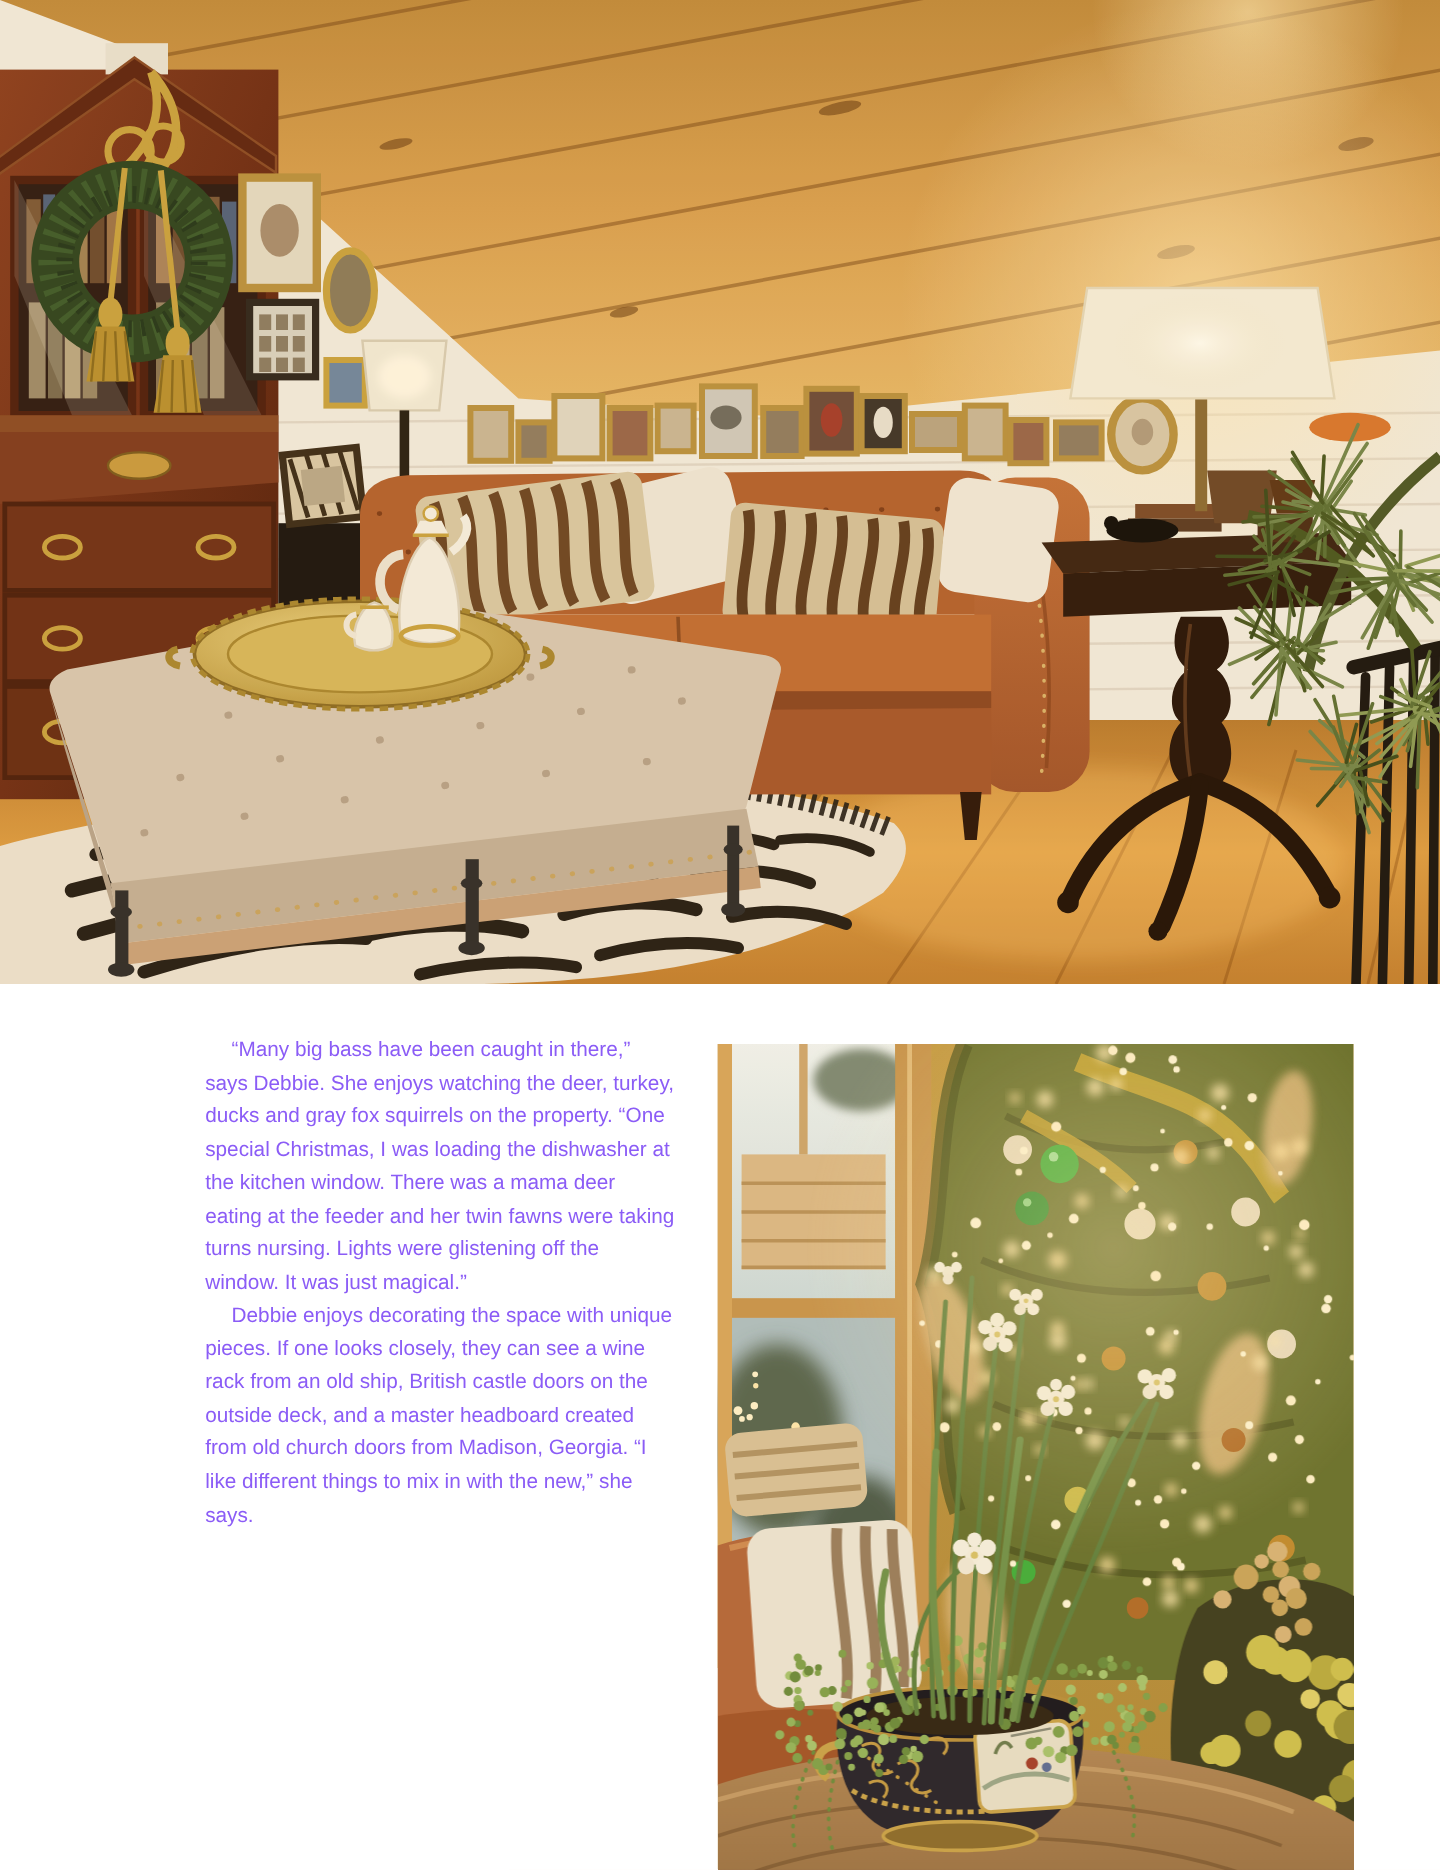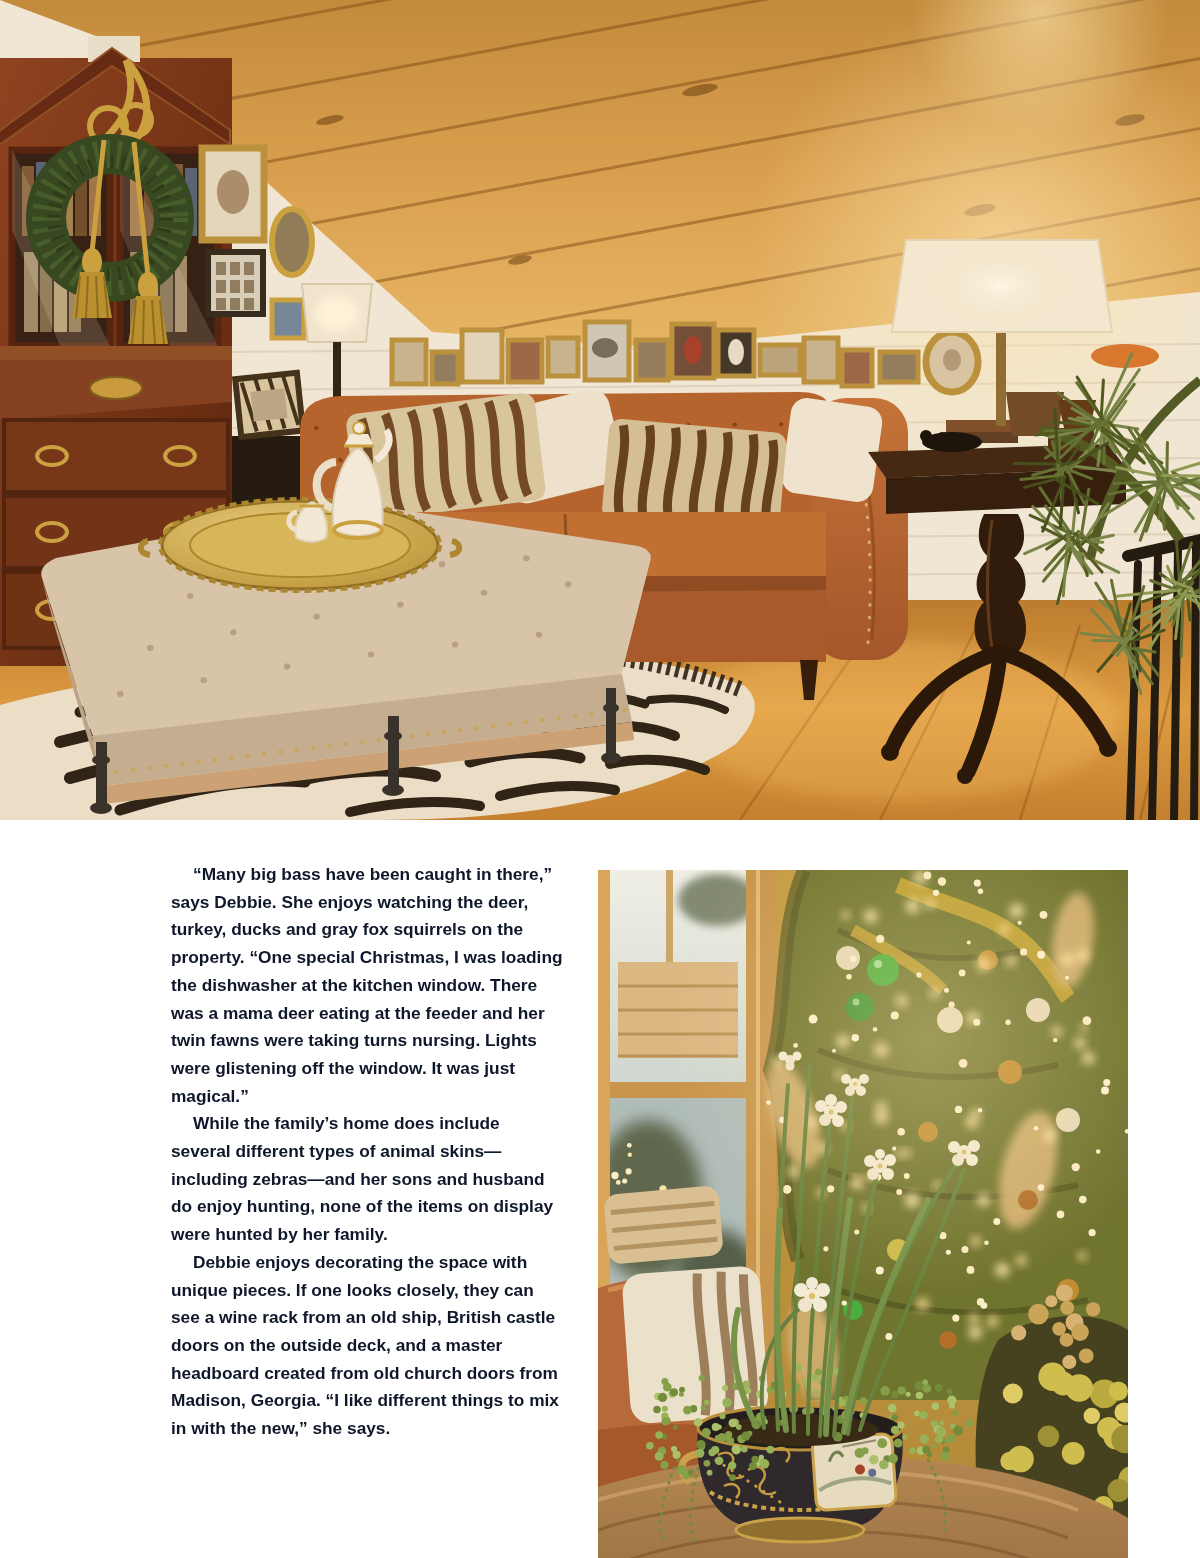--- a/index.html
+++ b/index.html
@@ -1,22 +1,22 @@
 <!DOCTYPE html>
 <html><head>
 <meta charset="utf-8">
 <style>
   html,body{margin:0;padding:0;background:#ffffff;}
   .page{position:relative;width:1200px;height:1558px;background:#ffffff;overflow:hidden;
         font-family:"Liberation Sans","DejaVu Sans",sans-serif;}
   .photo-top{position:absolute;left:0;top:0;width:1200px;height:820px;}
   .photo-bottom{position:absolute;left:598px;top:870px;width:530px;height:688px;}
   .photo-top svg,.photo-bottom svg{display:block;width:100%;height:100%;}
-  .article{position:absolute;left:171px;top:861px;width:392px;color:#0f172a;
-           font-size:17.3px;line-height:27.7px;font-weight:700;}
+  .article{position:absolute;left:171px;top:861px;width:392px;color:#8b5cf6;
+           font-size:17.3px;line-height:27.7px;font-weight:400;}
   .article p{margin:0;text-indent:22px;}
 </style>
 </head>
 <body>
 
 <div class="page">
 
   <div class="photo-top">
   <svg viewBox="0 0 1200 820" preserveAspectRatio="none">
     <defs>
@@ -556,21 +556,20 @@
         <path d="M-12,-12 L12,-12" stroke="#c9a23f" stroke-width="3"></path>
       </g>
     </g>
 
     <rect x="0" y="0" width="1200" height="820" fill="rgba(230,150,60,0.07)"></rect>
   </svg>
   </div>
 
   <div class="article">
     <p>“Many big bass have been caught in there,” says Debbie. She enjoys watching the deer, turkey, ducks and gray fox squirrels on the property. “One special Christmas, I was loading the dishwasher at the kitchen window. There was a mama deer eating at the feeder and her twin fawns were taking turns nursing. Lights were glistening off the window. It was just magical.”</p>
-    <p>While the family’s home does include several different types of animal skins—including zebras—and her sons and husband do enjoy hunting, none of the items on display were hunted by her family.</p>
     <p>Debbie enjoys decorating the space with unique pieces. If one looks closely, they can see a wine rack from an old ship, British castle doors on the outside deck, and a master headboard created from old church doors from Madison, Georgia. “I like different things to mix in with the new,” she says.</p>
   </div>
 
   <div class="photo-bottom">
   <svg viewBox="0 0 530 688" preserveAspectRatio="none">
     <defs>
       <linearGradient id="bgGold" x1="0" y1="0" x2="0" y2="1">
         <stop offset="0" stop-color="#c49a43"></stop>
             <stop offset="1" stop-color="#b08738"></stop>
       </linearGradient>

